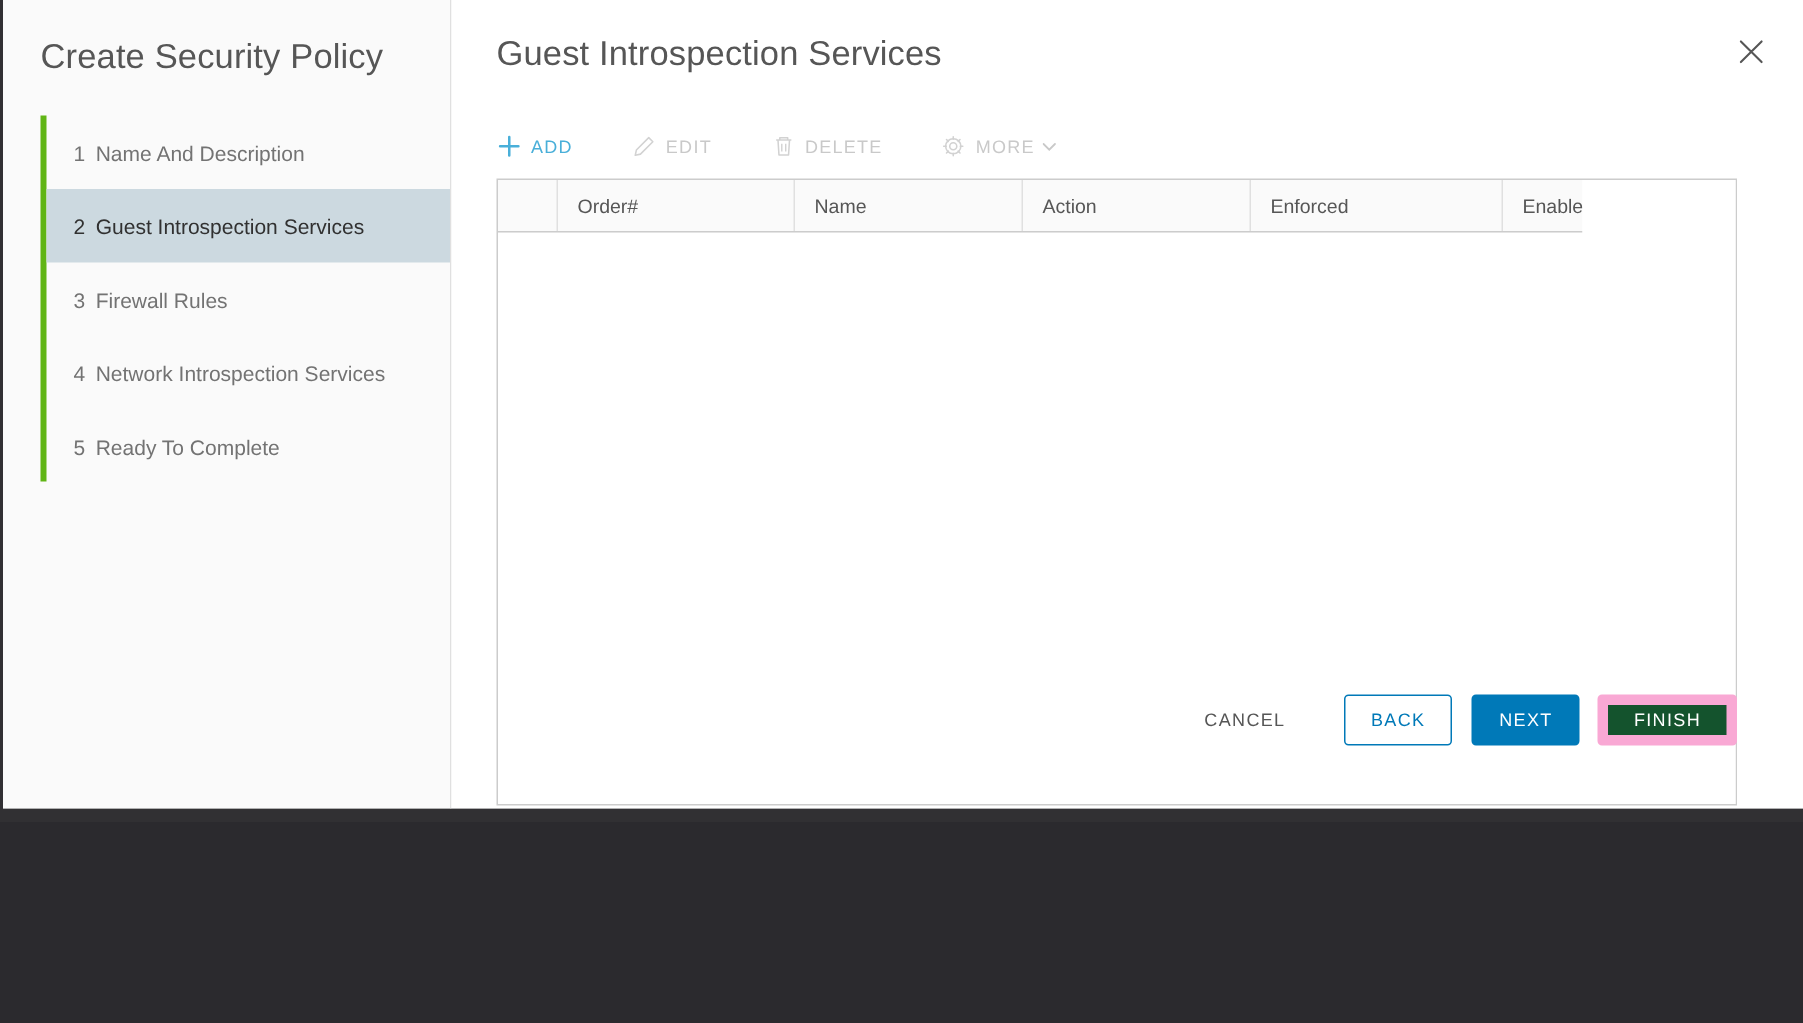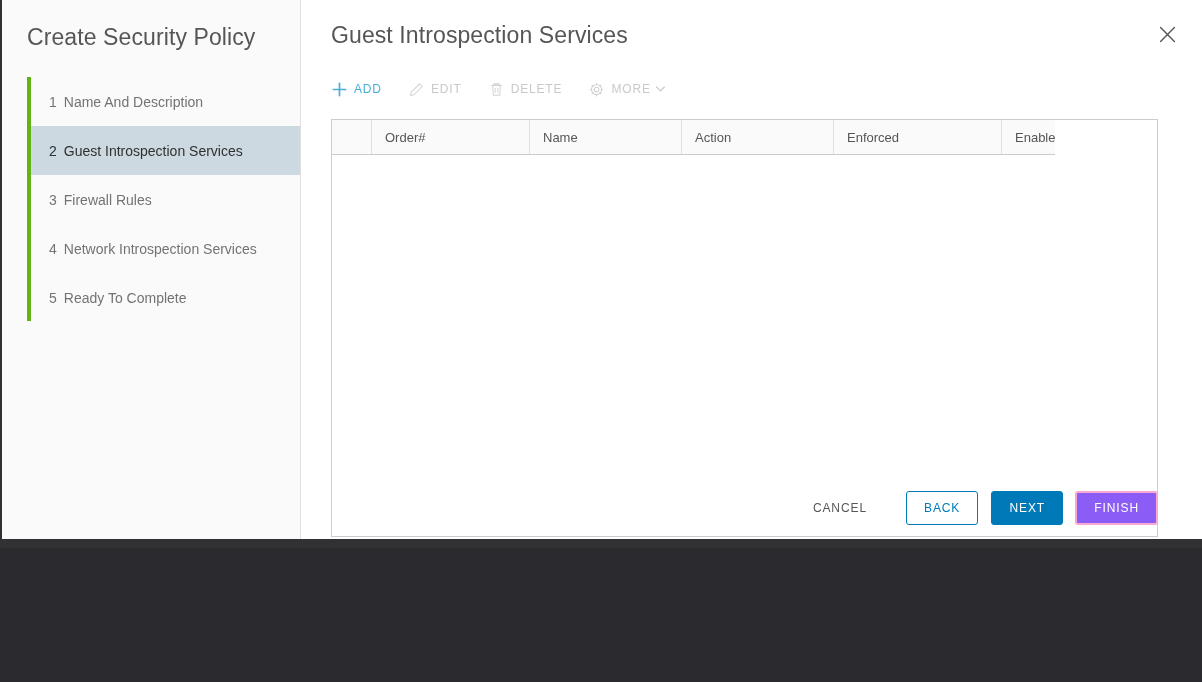--- a/index.html
+++ b/index.html
@@ -106,24 +106,24 @@
     height: 26px;
     cursor: pointer;
     display: flex;
     align-items: center;
     justify-content: center;
   }
 
   
   #toolbar {
     display: flex;
-    align-items: center;
+    align-items: flex-end;
     padding-left: 30px;
     height: 34px;
-    gap: 0;
+    gap: 13px;
   }
   .tb-btn {
     display: flex;
     align-items: center;
     font-size: 12px;
     letter-spacing: 0.85px;
     text-transform: uppercase;
     background: none;
     border: none;
     font-family: "Liberation Sans", sans-serif;
@@ -194,21 +194,21 @@
     width: 15px;
     height: 15px;
     cursor: pointer;
     display: flex;
   }
 
   
   #actions {
     position: absolute;
     right: 44px;
-    bottom: 14px;
+    bottom: 42px;
     display: flex;
     align-items: center;
   }
   .btn {
     height: 34px;
     font-size: 12px;
     letter-spacing: 0.9px;
     text-transform: uppercase;
     font-family: "Liberation Sans", sans-serif;
     border-radius: 3px;
@@ -232,22 +232,22 @@
     margin-right: 13px;
   }
   .btn-primary {
     background: #0079b8;
     border: 1px solid #0079b8;
     color: #ffffff;
     min-width: 72px;
     margin-right: 12px;
   }
   .btn-success {
-    background: #8b5cf6;
-    border: 2px solid #f9a8d4;
+    background: #14532d;
+    border: 7px solid #f9a8d4;
     color: #ffffff;
     min-width: 72px;
   }
 </style>
 </head>
 <body>
 
 <div id="app">
 
   <div id="sidebar">

